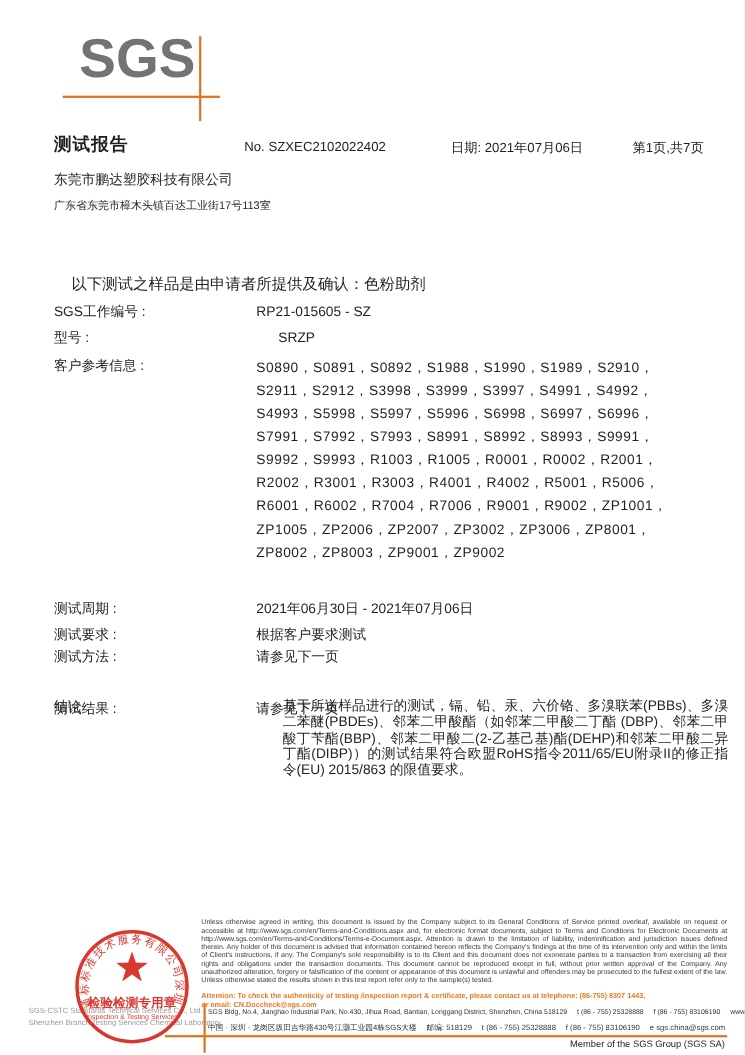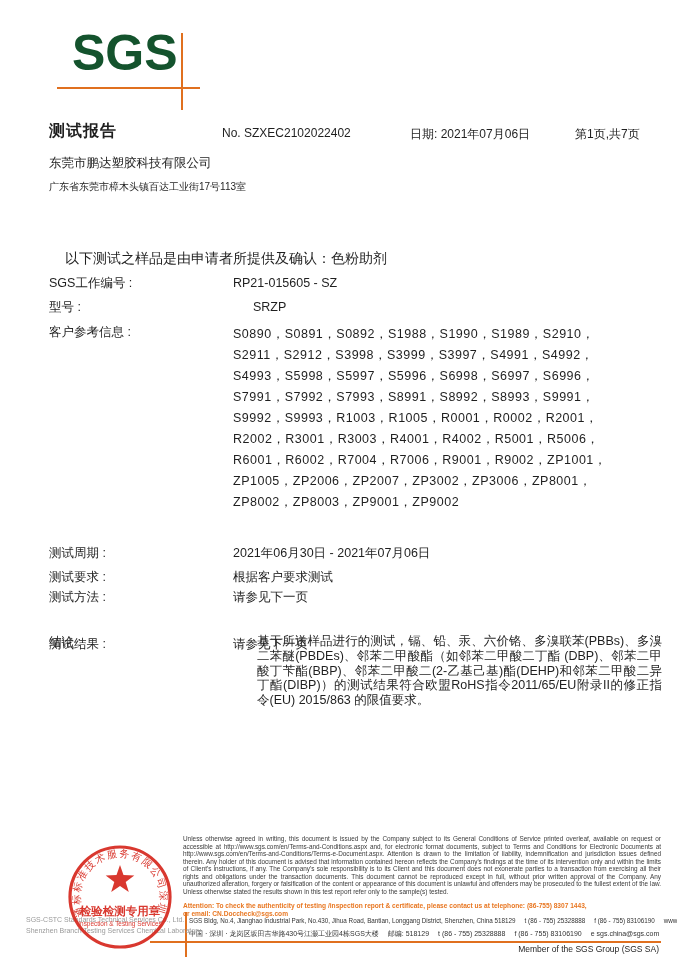--- a/index.html
+++ b/index.html
@@ -3,21 +3,21 @@
 <meta charset="utf-8">
 <style>
   html,body{margin:0;padding:0;background:#e8e8e8;}
   .page{
     position:relative;width:677px;height:959px;margin:0 auto;background:#ffffff;
     overflow:hidden;font-family:"Liberation Sans","DejaVu Sans",sans-serif;color:#1f1f1f;
   }
   .abs{position:absolute;}
 
   
-  .logo-text{left:72px;top:28px;font-size:50px;font-weight:bold;color:#14532d;letter-spacing:0px;line-height:1;}
+  .logo-text{left:72px;top:28px;font-size:50px;font-weight:bold;color:#737373;letter-spacing:0px;line-height:1;}
   .logo-hline{left:57px;top:87px;width:143px;height:2px;background:#e0701f;}
   .logo-vline{left:181px;top:33px;width:2px;height:77px;background:#e0701f;}
 
   
   .report-title{left:49px;top:121px;font-size:16px;font-weight:bold;letter-spacing:1px;}
   .report-no{left:222px;top:126px;font-size:12px;}
   .report-date{left:410px;top:126px;font-size:12px;}
   .report-page{left:543px;top:126px;font-size:12px;margin-left:32px;}
 
   

